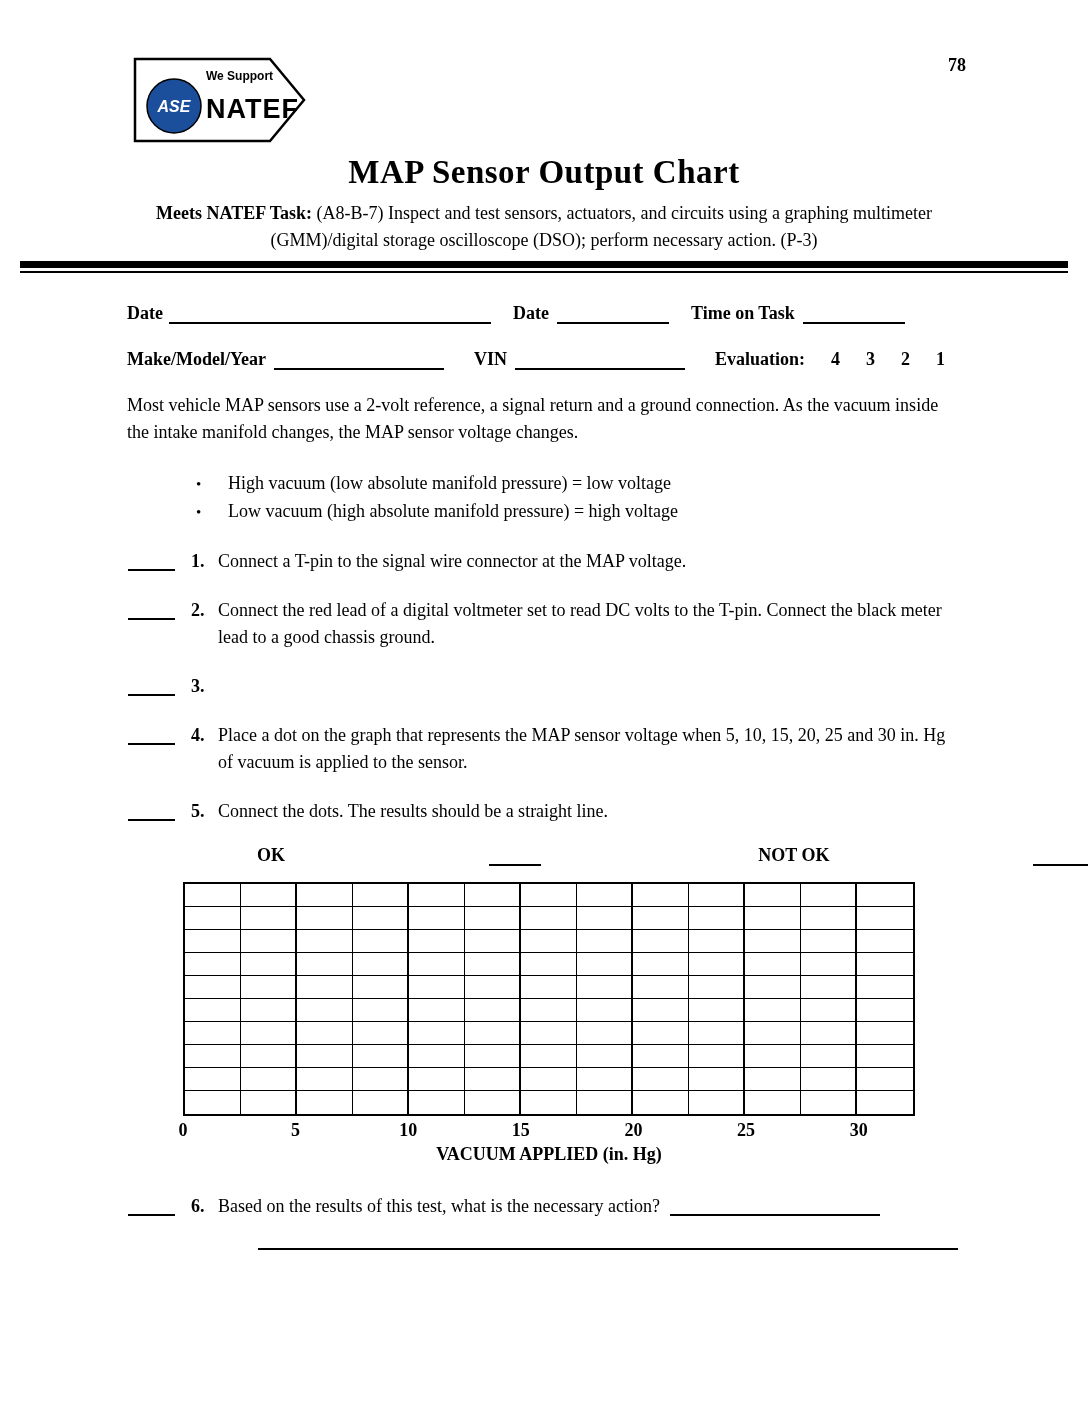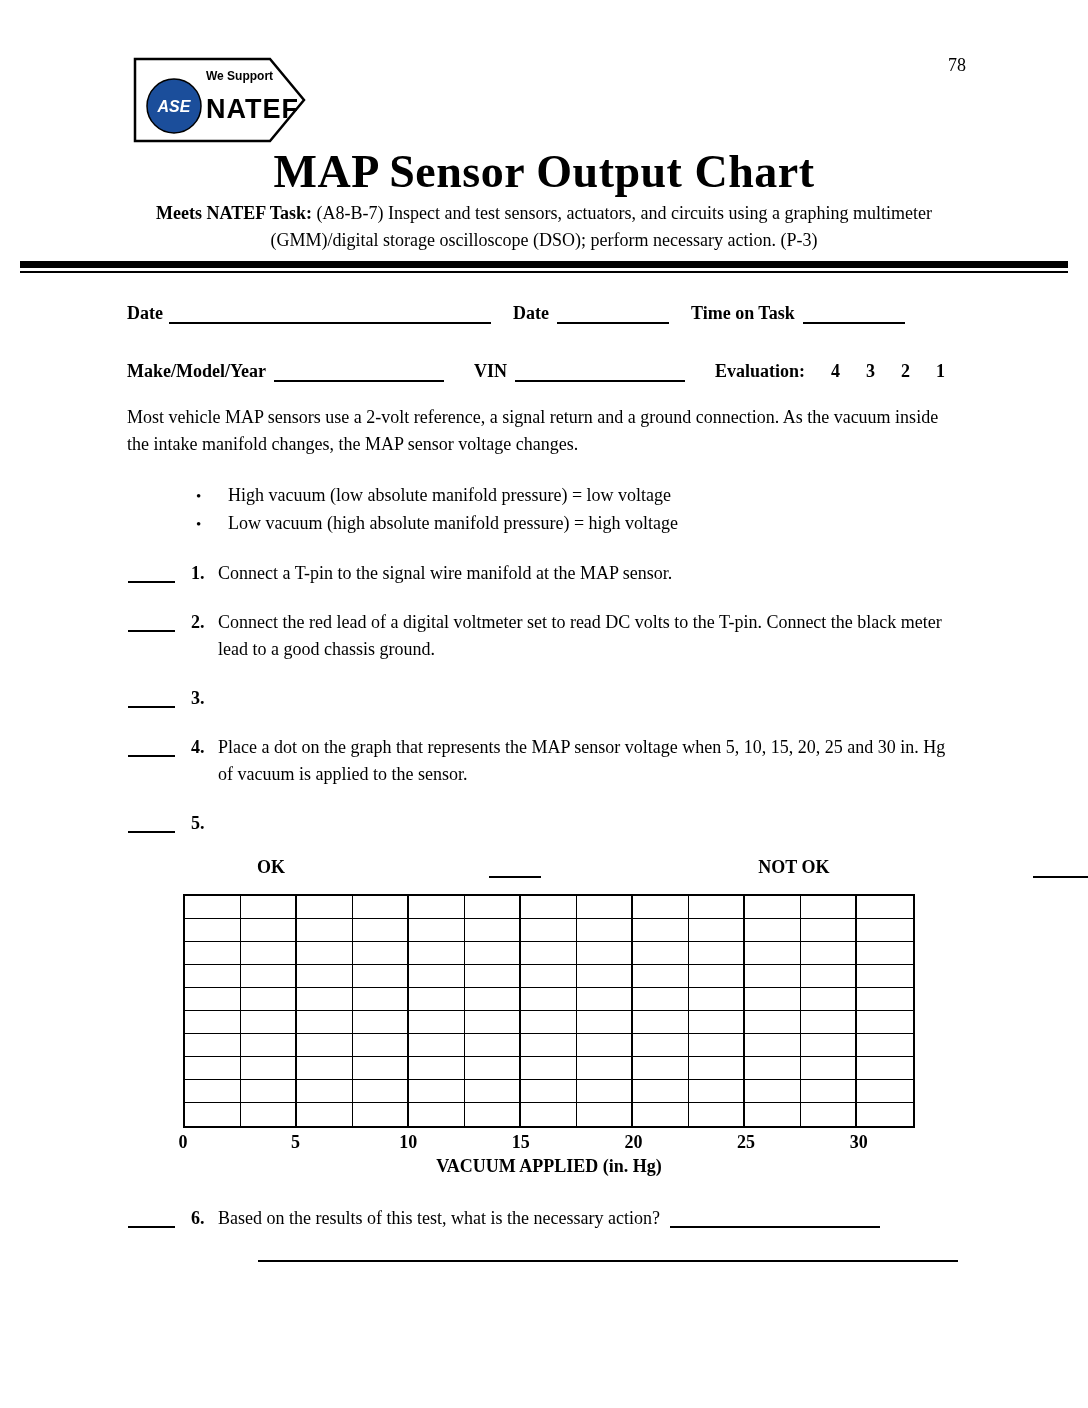--- a/index.html
+++ b/index.html
@@ -11,33 +11,33 @@
     background: #fff;
     color: #000;
     font-family: "Liberation Serif", serif;
     font-size: 18px;
     overflow: hidden;
   }
   .page-number {
     position: absolute;
     top: 55px;
     right: 122px;
-    font-weight: normal;
+    font-weight: bold;
     font-size: 18px;
   }
   .logo {
     position: absolute;
     top: 56px;
     left: 132px;
   }
   .title {
     margin: 0;
     padding-top: 150px;
     text-align: center;
-    font-size: 46px;
+    font-size: 33px;
     font-weight: bold;
     line-height: 44px;
     letter-spacing: 0.5px;
   }
   .task {
     margin: 6px auto 0;
     width: 860px;
     text-align: center;
     line-height: 27px;
   }
@@ -53,21 +53,21 @@
     background: #000;
   }
   .form-row {
     display: flex;
     align-items: flex-end;
     margin: 0 0 0 127px;
     font-weight: bold;
     white-space: nowrap;
   }
   .row1 { margin-top: 30px; }
-  .row2 { margin-top: 37px; }
+  .row2 { margin-top: 25px; }
   .blank {
     display: inline-block;
     border-bottom: 2px solid #000;
     height: 16px;
     flex: none;
   }
   .ml6 { margin-left: 6px; } .ml8 { margin-left: 8px; } .ml22 { margin-left: 22px; } .ml30 { margin-left: 30px; }
   .w322 { width: 322px; } .w112 { width: 112px; } .w102 { width: 102px; }
   .w170 { width: 170px; } .w52 { width: 52px; } .w55 { width: 55px; }
   .w210 { width: 210px; } .w47 { width: 47px; }
@@ -201,39 +201,40 @@
     </div>
     <div class="bullet-row">
       <span class="bullet-dot">•</span>
       <span>Low vacuum (high absolute manifold pressure) = high voltage</span>
     </div>
   </div>
 
   <div class="step">
     <span class="blank step-blank w47"></span>
     <span class="step-num">1.</span>
-    <span class="step-text">Connect a T-pin to the signal wire manifold at the MAP sensor.</span>
+    <span class="step-text">Connect a T-pin to the signal wire connector at the MAP voltage.</span>
   </div>
   <div class="step">
     <span class="blank step-blank w47"></span>
     <span class="step-num">2.</span>
     <span class="step-text">Connect the red lead of a digital voltmeter set to read DC volts to the T-pin.  Connect the black meter lead to a good chassis ground.</span>
   </div>
   <div class="step">
     <span class="blank step-blank w47"></span>
     <span class="step-num">3.</span>
   </div>
   <div class="step">
     <span class="blank step-blank w47"></span>
     <span class="step-num">4.</span>
     <span class="step-text">Place a dot on the graph that represents the MAP sensor voltage when 5, 10, 15, 20, 25 and 30 in. Hg of vacuum is applied to the sensor.</span>
   </div>
   <div class="step">
     <span class="blank step-blank w47"></span>
     <span class="step-num">5.</span>
+    <span class="step-text">Connect the dots.  The results should be a straight line.</span>
   </div>
 
   <div class="ok-line">
     <span>OK</span>
     <span class="blank w52 ml8"></span>
     <span class="ml22">NOT OK</span>
     <span class="blank w55 ml8"></span>
   </div>
 
   <div class="graph" style="grid-template-columns: repeat(13, 1fr); grid-template-rows: repeat(10, 1fr);">

